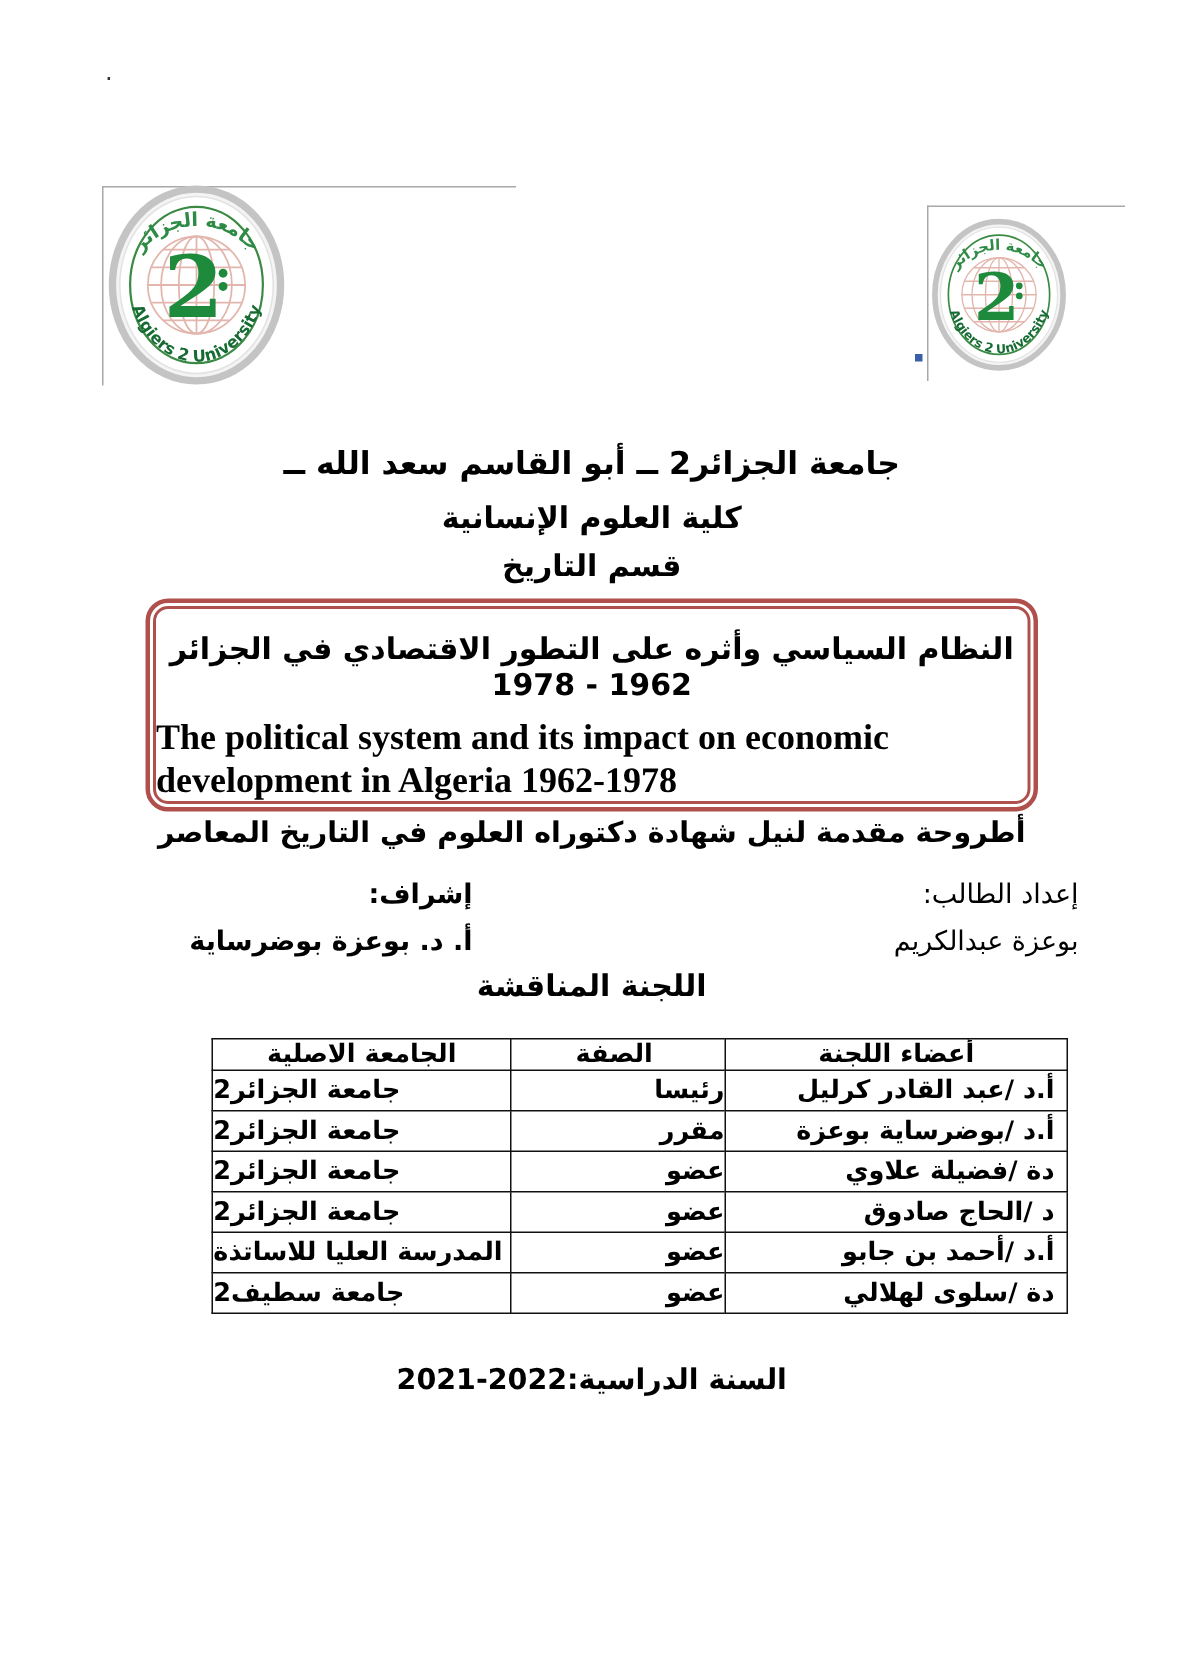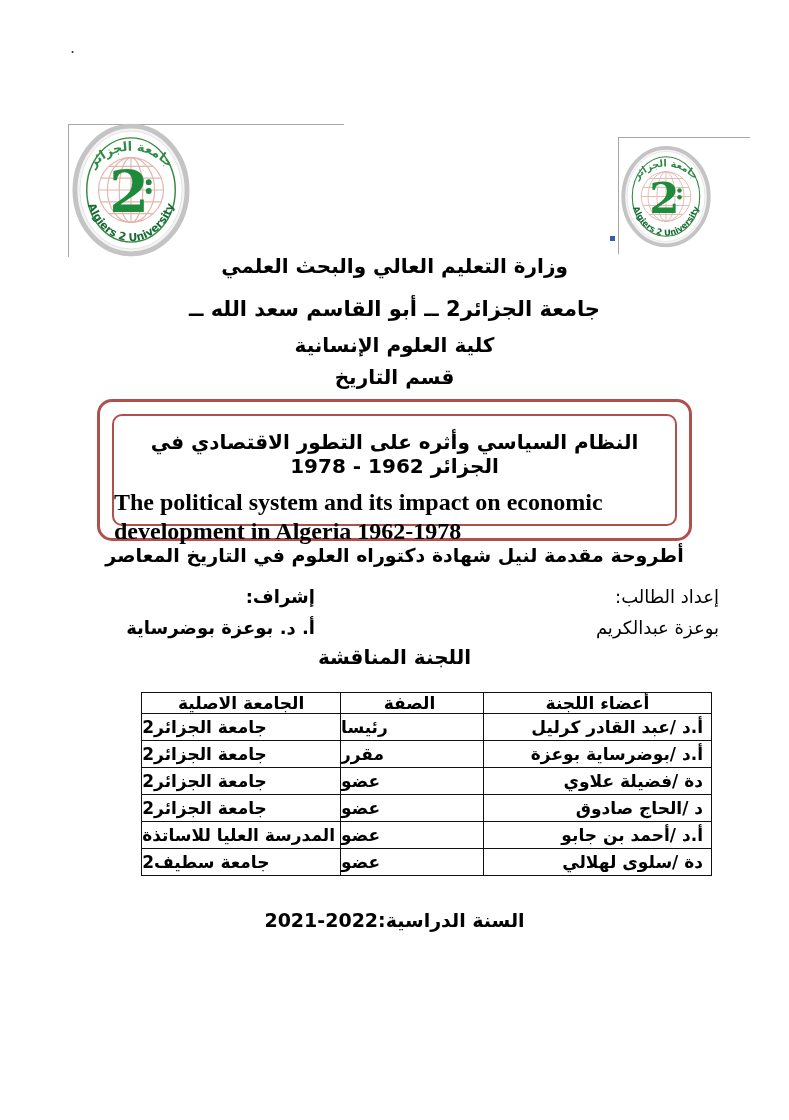--- a/index.html
+++ b/index.html
@@ -36,21 +36,21 @@
   .university-line { top: 297px; font-size: 21px; }
   .faculty-line    { top: 333px; font-size: 20px; }
   .department-line { top: 365px; font-size: 20px; }
 
   .title-box {
     position: absolute;
     left: 97px; top: 399px;
     width: 595px; height: 142px;
     border: 3px solid #b0504c;
     border-radius: 15px;
-    padding: 12px;
+    padding: 2px;
     background: #fff;
   }
   .title-box-inner {
     width: 100%; height: 100%;
     border: 2px solid #b0504c;
     border-radius: 10px;
     padding-top: 14px;
   }
   .box-title-ar {
     text-align: center;
@@ -97,21 +97,21 @@
     border: 1px solid #111;
     white-space: nowrap;
     overflow: hidden;
   }
   .committee-table th { height: 18px; text-align: center; font-size: 17px; }
   .committee-table td { height: 27px; }
   .col-members { width: 228px; }
   .col-role    { width: 143px; }
   .col-univ    { width: 193px; }
   .c-name { text-align: right; padding-right: 8px; }
-  .c-role { text-align: left; }
+  .c-role { text-align: right; }
   .c-univ { text-align: left; padding-right: 5px; }
   .h-role { text-align: right; padding-right: 5px; margin-left: 38px; }
 
   .year-line { top: 909px; font-size: 19px; }
 </style>
 </head>
 <body>
 
 <div class="page">
 
@@ -155,21 +155,20 @@
   <div class="hline frame-right-h"></div>
   <div class="marker-blue"></div>
 
   <svg class="logo logo-left" viewBox="0 0 120 136">
     <use href="#uniLogo"></use>
   </svg>
   <svg class="logo logo-right" viewBox="0 0 120 136">
     <use href="#uniLogo"></use>
   </svg>
 
-  <div class="center-line ministry-line">وزارة التعليم العالي والبحث العلمي</div>
   <div class="center-line university-line">جامعة الجزائر2 ــ أبو القاسم سعد الله ــ</div>
   <div class="center-line department-line">قسم التاريخ</div>
   <div class="center-line faculty-line">كلية العلوم الإنسانية</div>
 
   <div class="title-box">
     <div class="title-box-inner">
       <div class="box-title-ar">النظام السياسي وأثره على التطور الاقتصادي في الجزائر 1962 - 1978</div>
       <div class="box-title-en">
         <div>The political system and its impact on economic</div>
         <div>development in Algeria 1962-1978</div>

